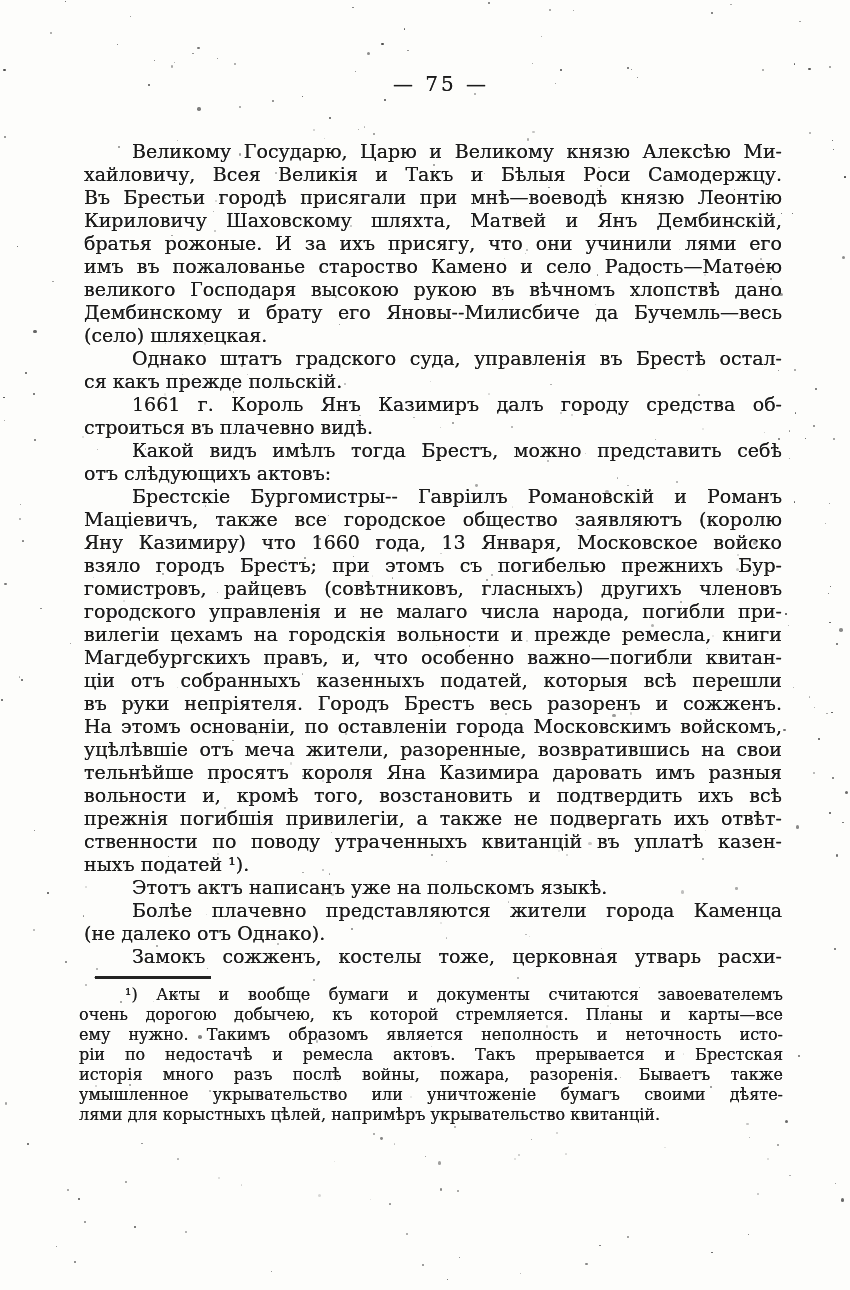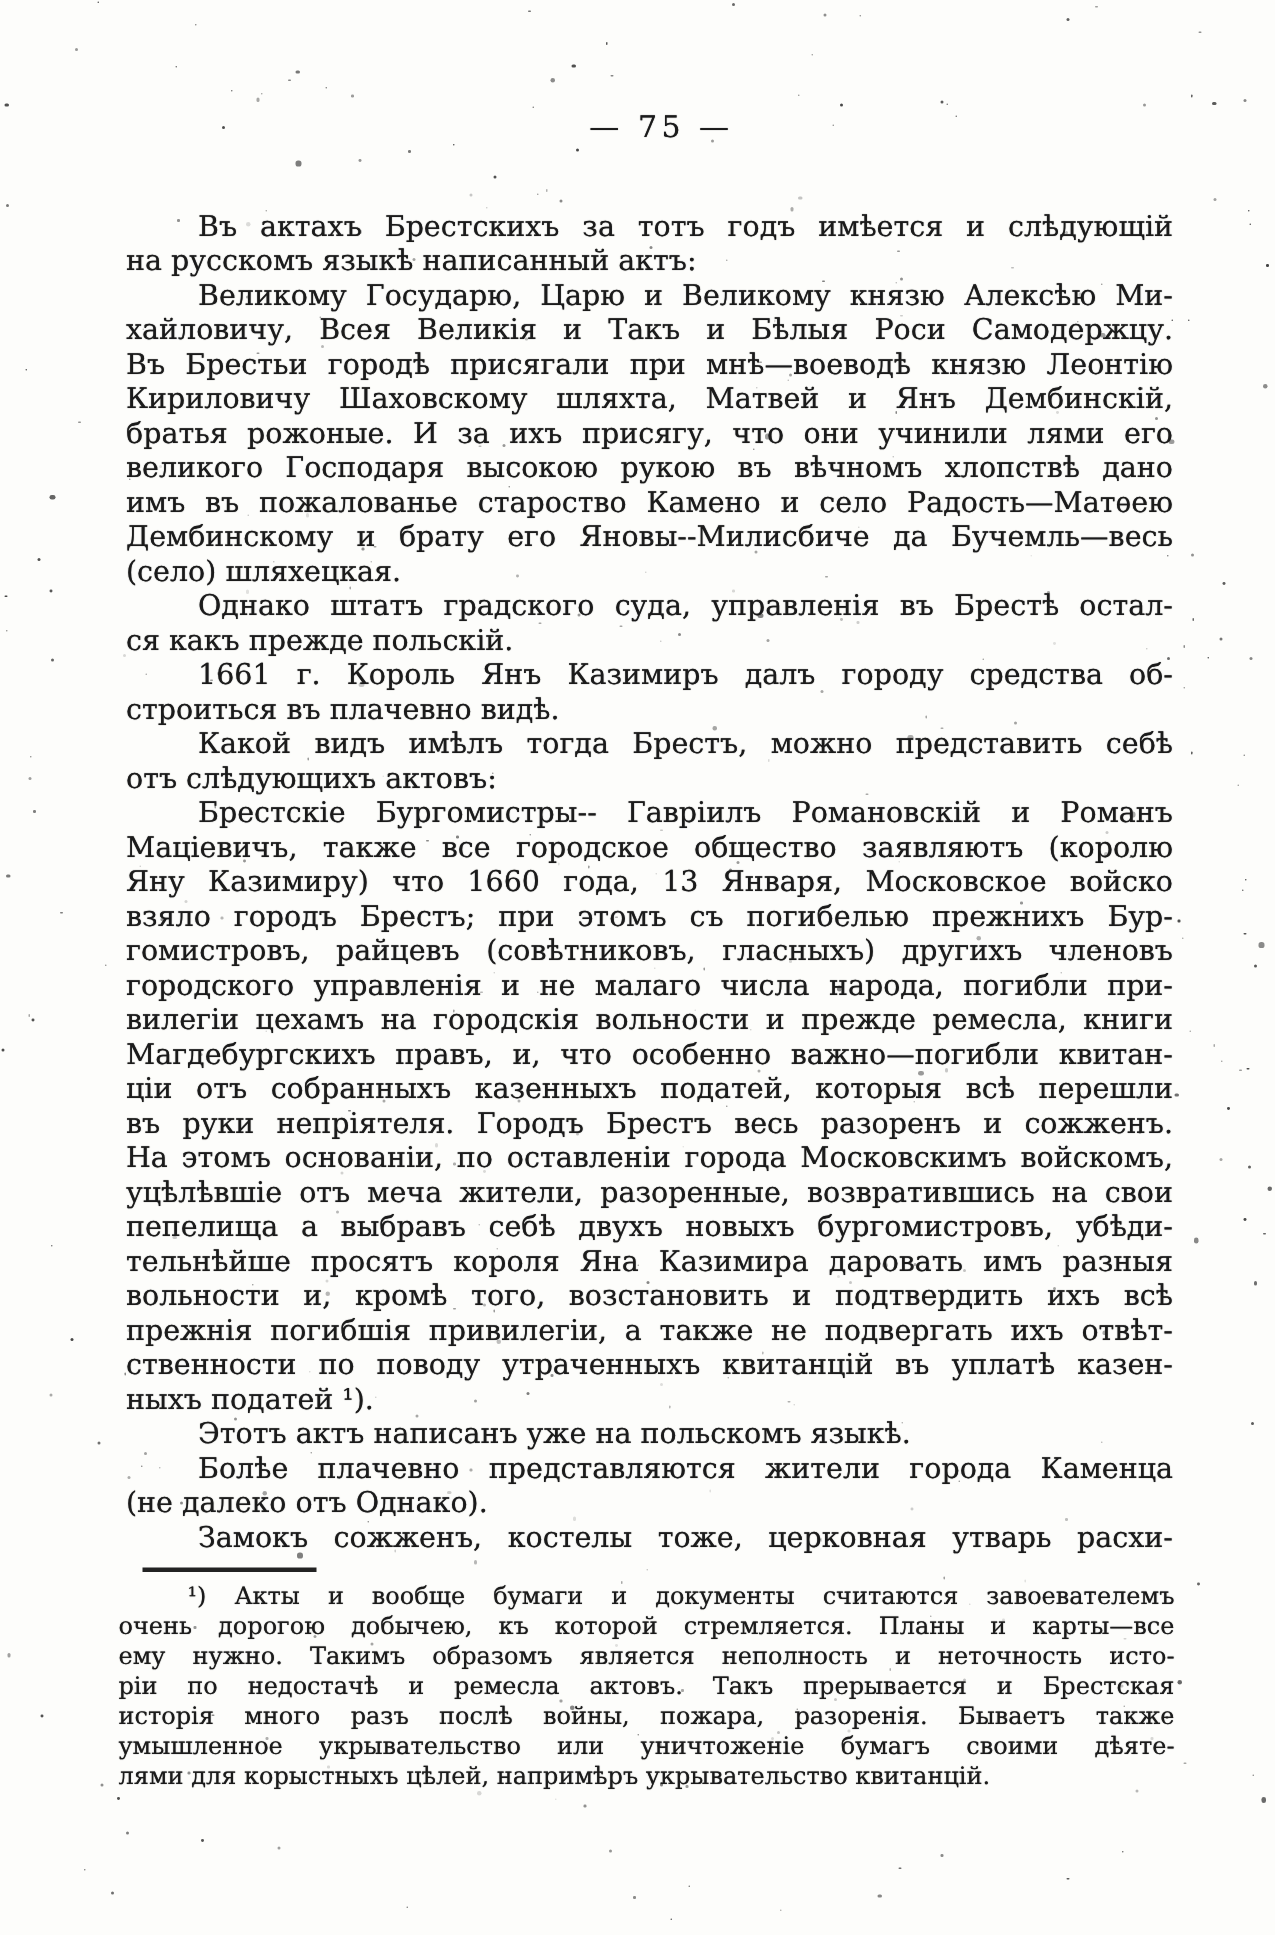--- a/index.html
+++ b/index.html
@@ -494,31 +494,27 @@
       <i style="position: absolute; left: 289.5px; top: 762.4px; width: 2.4px; height: 2.4px; border-radius: 50%; background: rgba(28, 28, 28, 0.16);"></i>
       <i style="position: absolute; left: 832.4px; top: 776.8px; width: 2px; height: 2px; border-radius: 50%; background: rgba(28, 28, 28, 0.69);"></i>
       <i style="position: absolute; left: 638.5px; top: 987.1px; width: 1.3px; height: 1.3px; border-radius: 50%; background: rgba(28, 28, 28, 0.48);"></i>
       <i style="position: absolute; left: 270.9px; top: 1270.5px; width: 1.4px; height: 1.4px; border-radius: 50%; background: rgba(28, 28, 28, 0.59);"></i>
     </div>
 
   <div class="pageno">— 75 —</div>
 
   <div class="body-text" id="main-text">
       <div class="para">
-        <div class="line first">Въ актахъ Брестскихъ за тотъ годъ имѣется и слѣдующій</div>
-        <div class="line lastline">на русскомъ языкѣ написанный актъ:</div>
-      </div>
-      <div class="para">
         <div class="line first">Великому Государю, Царю и Великому князю Алексѣю Ми-</div>
         <div class="line">хайловичу, Всея Великія и Такъ и Бѣлыя Роси Самодержцу.</div>
         <div class="line">Въ Брестьи городѣ присягали при мнѣ—воеводѣ князю Леонтію</div>
         <div class="line">Кириловичу Шаховскому шляхта, Матвей и Янъ Дембинскій,</div>
         <div class="line">братья рожоные. И за ихъ присягу, что они учинили лями его</div>
+        <div class="line">имъ въ пожалованье староство Камено и село Радость—Матѳею</div>
         <div class="line">великого Господаря высокою рукою въ вѣчномъ хлопствѣ дано</div>
-        <div class="line">имъ въ пожалованье староство Камено и село Радость—Матѳею</div>
         <div class="line">Дембинскому и брату его Яновы--Милисбиче да Бучемль—весь</div>
         <div class="line lastline">(село) шляхецкая.</div>
       </div>
       <div class="para">
         <div class="line first">Однако штатъ градского суда, управленія въ Брестѣ остал-</div>
         <div class="line lastline">ся какъ прежде польскій.</div>
       </div>
       <div class="para">
         <div class="line first">1661 г. Король Янъ Казимиръ далъ городу средства об-</div>
         <div class="line lastline">строиться въ плачевно видѣ.</div>
@@ -533,21 +529,20 @@
         <div class="line">Яну Казимиру) что 1660 года, 13 Января, Московское войско</div>
         <div class="line">взяло городъ Брестъ; при этомъ съ погибелью прежнихъ Бур-</div>
         <div class="line">гомистровъ, райцевъ (совѣтниковъ, гласныхъ) другихъ членовъ</div>
         <div class="line">городского управленія и не малаго числа народа, погибли при-</div>
         <div class="line">вилегіи цехамъ на городскія вольности и прежде ремесла, книги</div>
         <div class="line">Магдебургскихъ правъ, и, что особенно важно—погибли квитан-</div>
         <div class="line">ціи отъ собранныхъ казенныхъ податей, которыя всѣ перешли</div>
         <div class="line">въ руки непріятеля. Городъ Брестъ весь разоренъ и сожженъ.</div>
         <div class="line">На этомъ основаніи, по оставленіи города Московскимъ войскомъ,</div>
         <div class="line">уцѣлѣвшіе отъ меча жители, разоренные, возвратившись на свои</div>
-        <div class="line">пепелища а выбравъ себѣ двухъ новыхъ бургомистровъ, убѣди-</div>
         <div class="line">тельнѣйше просятъ короля Яна Казимира даровать имъ разныя</div>
         <div class="line">вольности и, кромѣ того, возстановить и подтвердить ихъ всѣ</div>
         <div class="line">прежнія погибшія привилегіи, а также не подвергать ихъ отвѣт-</div>
         <div class="line">ственности по поводу утраченныхъ квитанцій въ уплатѣ казен-</div>
         <div class="line lastline">ныхъ податей ¹).</div>
       </div>
       <div class="para">
         <div class="line first lastline">Этотъ актъ написанъ уже на польскомъ языкѣ.</div>
       </div>
       <div class="para">

